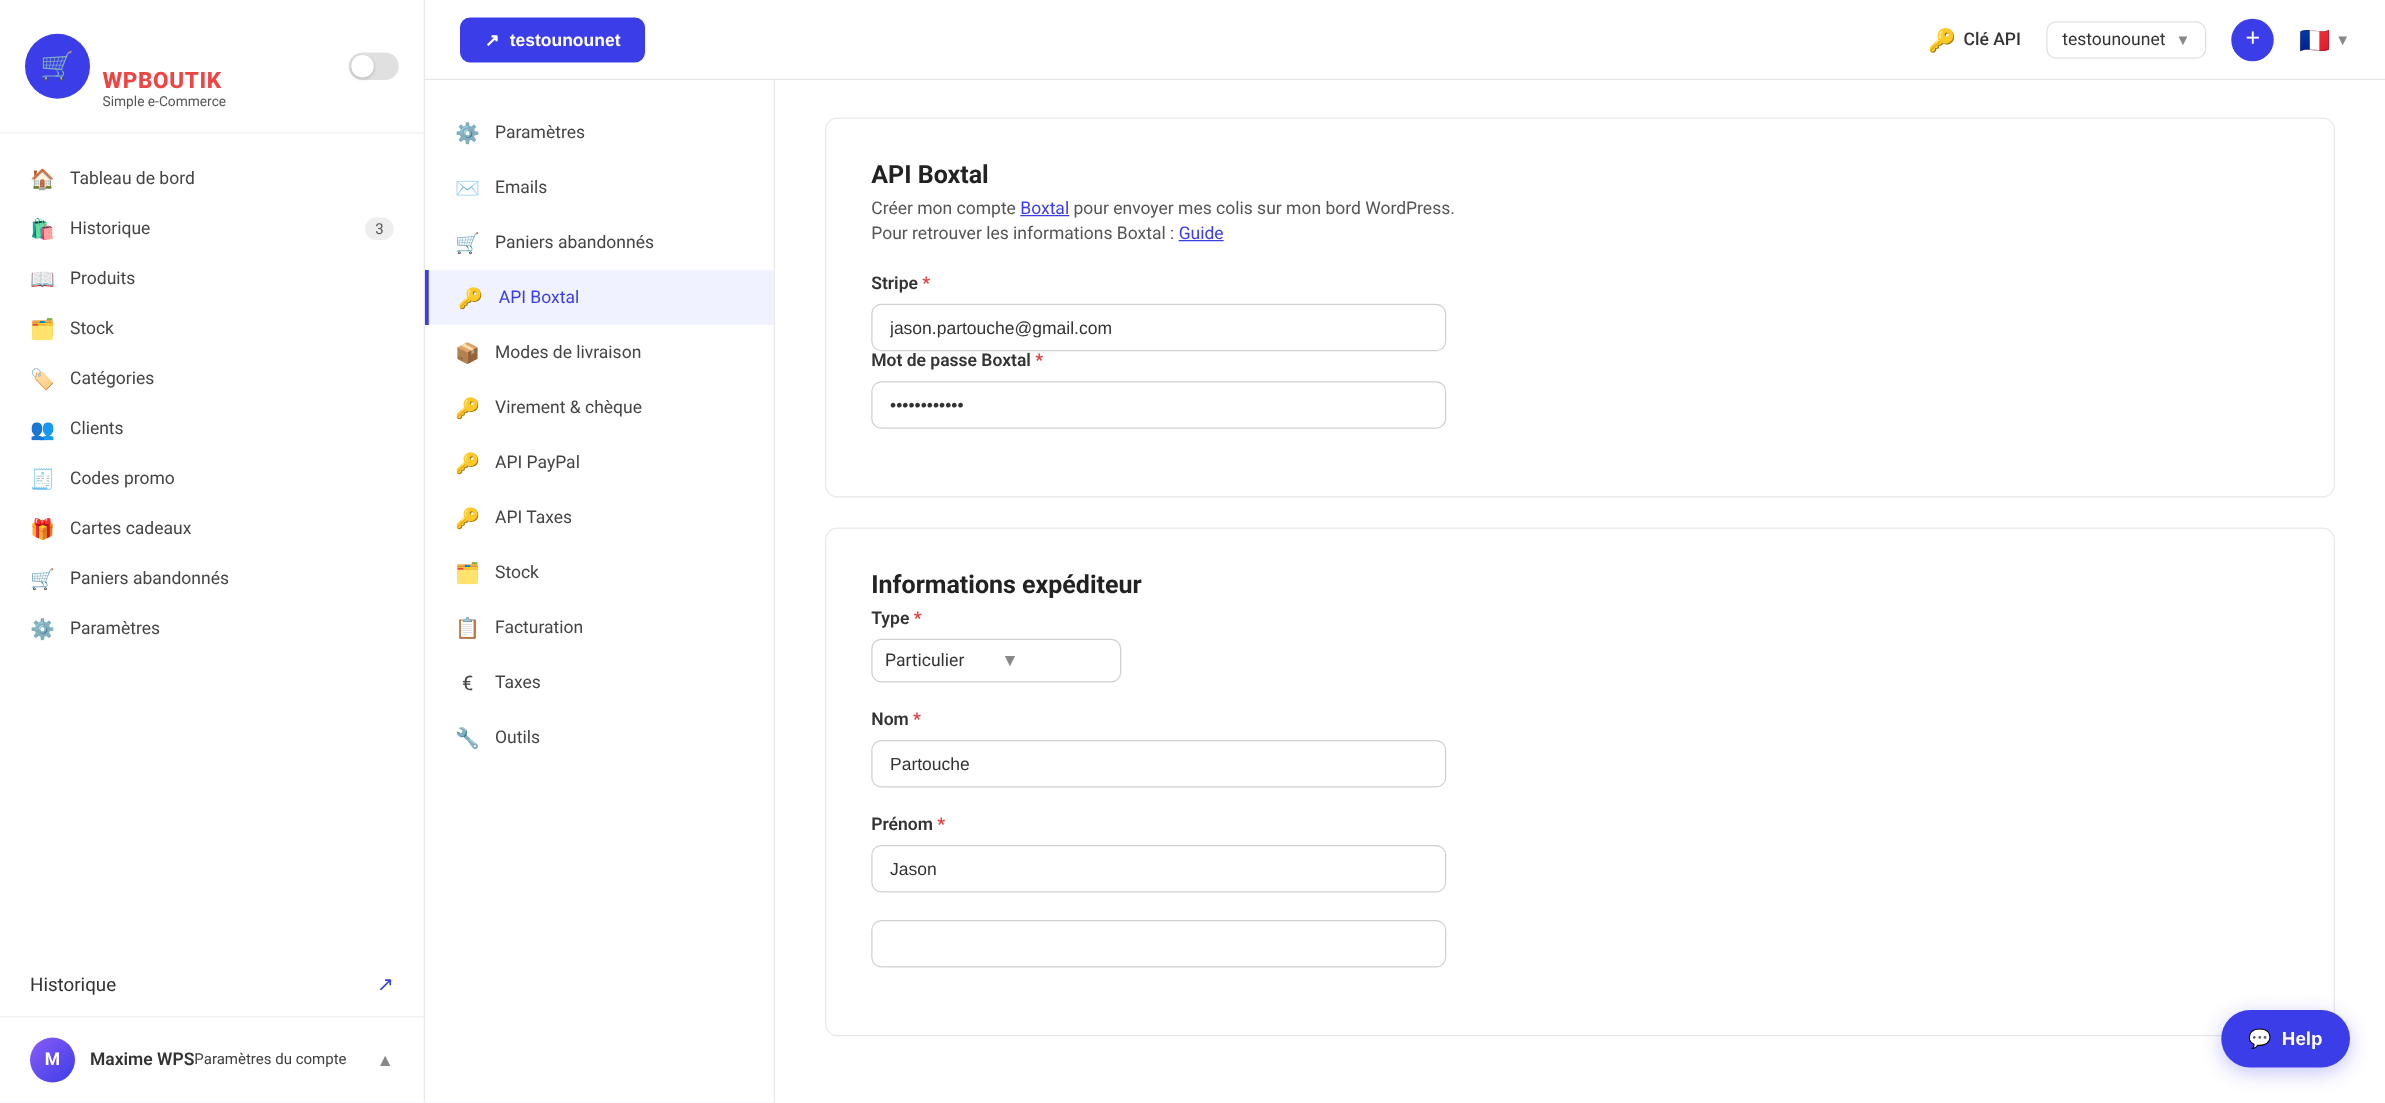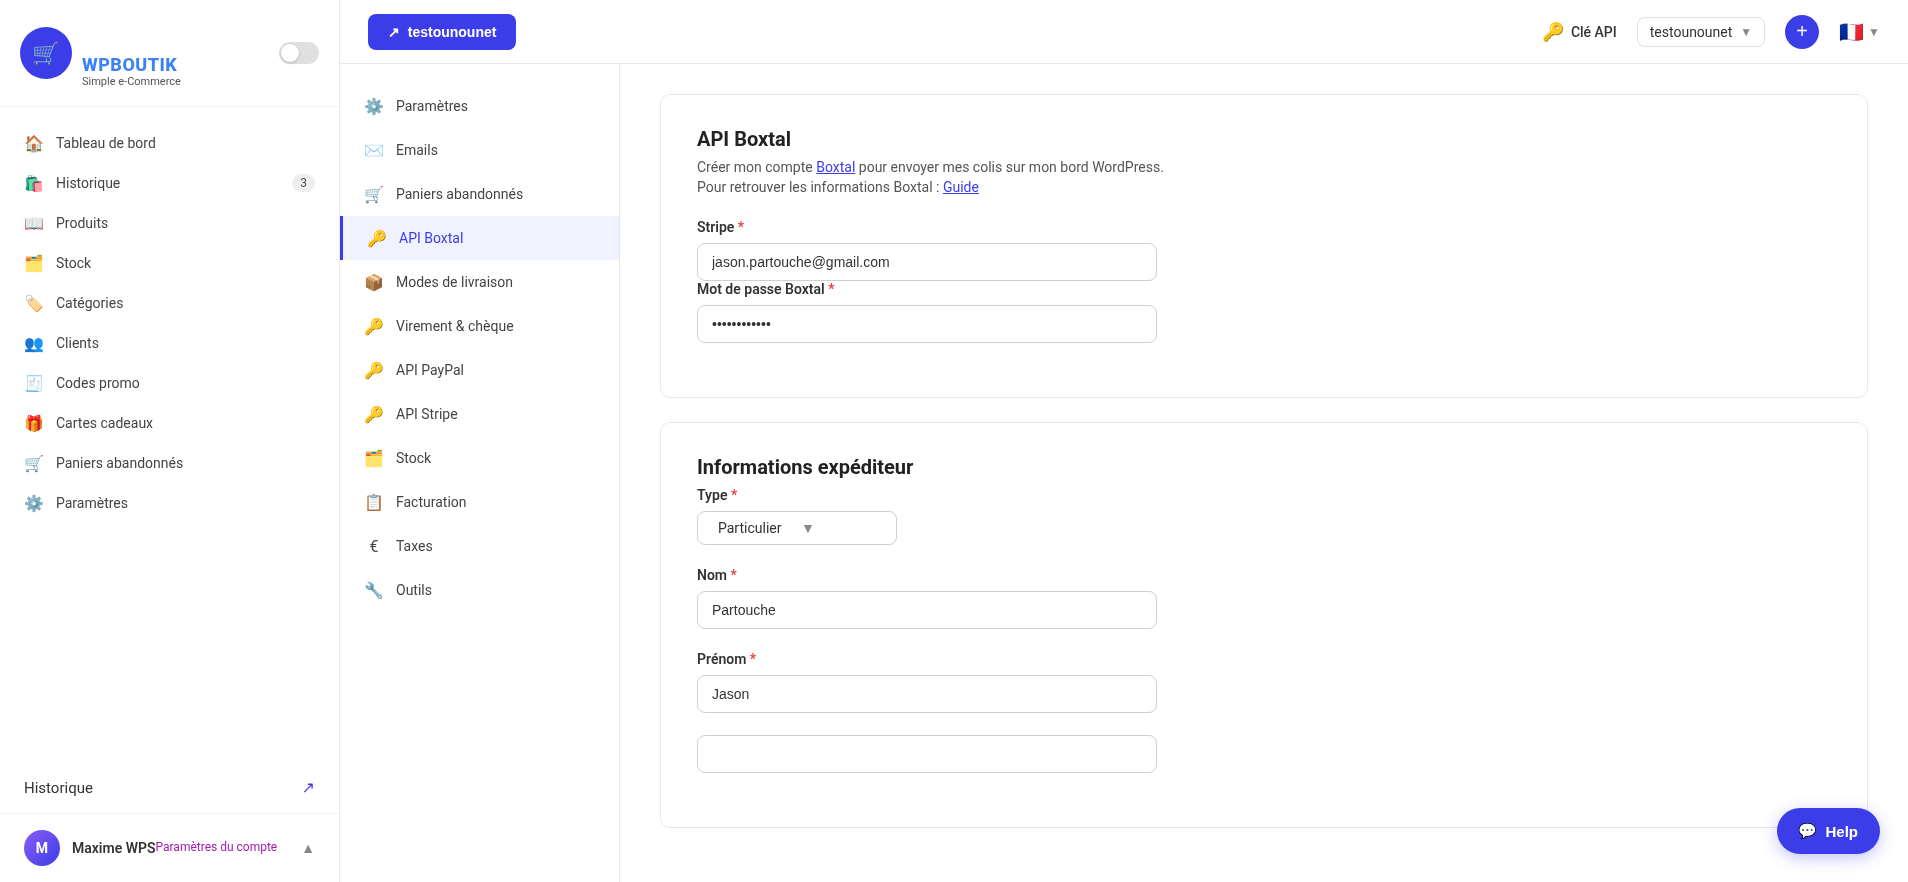--- a/index.html
+++ b/index.html
@@ -3,39 +3,39 @@
   <meta charset="utf-8">
   <style>
     * { box-sizing: border-box; margin: 0; padding: 0; }
     body { font-family: -apple-system, BlinkMacSystemFont, 'Segoe UI', Roboto, sans-serif; background: #f5f6fa; display: flex; height: 882px; overflow: hidden; font-size: 14px; color: #333; }
 
     
     .sidebar { width: 340px; min-width: 340px; background: #fff; border-right: 1px solid #e8e8e8; display: flex; flex-direction: column; height: 100%; }
     .sidebar-logo { padding: 18px 20px; display: flex; align-items: center; gap: 10px; border-bottom: 1px solid #f0f0f0; }
     .logo-icon { width: 52px; height: 52px; background: #3b3de8; border-radius: 50%; display: flex; align-items: center; justify-content: center; color: #fff; font-size: 22px; }
     .logo-text { display: flex; flex-direction: column; }
-    .logo-title { color: #3b82f6; font-weight: 800; font-size: 18px; letter-spacing: 0.5px; margin-top: 36px; }
+    .logo-title { color: #ef4444; font-weight: 800; font-size: 18px; letter-spacing: 0.5px; margin-top: 36px; }
     .logo-subtitle { color: #555; font-size: 11px; }
     .toggle-btn { margin-left: auto; background: #e0e0e0; border: none; border-radius: 20px; width: 40px; height: 22px; cursor: pointer; position: relative; }
     .toggle-btn::after { content: ''; width: 18px; height: 18px; background: #fff; border-radius: 50%; position: absolute; top: 2px; left: 2px; box-shadow: 0 1px 3px rgba(0,0,0,0.2); }
 
     .sidebar-nav { padding: 16px 0; flex: 1; overflow-y: auto; }
     .nav-item { display: flex; align-items: center; gap: 12px; padding: 10px 24px; cursor: pointer; color: #444; font-size: 14px; transition: background 0.15s; }
     .nav-item .nav-icon { width: 20px; height: 20px; display: flex; align-items: center; justify-content: center; color: #666; font-size: 16px; flex-shrink: 0; }
     .nav-badge { margin-left: auto; background: #eee; color: #555; border-radius: 12px; padding: 2px 8px; font-size: 12px; }
 
     .sidebar-historique { padding: 16px 24px; display: flex; align-items: flex-end; justify-content: space-between; gap: 20px; }
     .sidebar-historique-label { font-size: 15px; color: #333; }
     .ext-icon { color: #3b3de8; font-size: 16px; cursor: pointer; }
 
     .sidebar-footer { padding: 16px 24px; border-top: 1px solid #f0f0f0; display: flex; align-items: center; gap: 12px; }
     .avatar { width: 36px; height: 36px; border-radius: 50%; background: linear-gradient(135deg, #8b5cf6, #3b3de8); display: flex; align-items: center; justify-content: center; color: #fff; font-weight: 700; font-size: 14px; flex-shrink: 0; }
     .footer-info { display: flex; flex-direction: row; }
     .footer-name { font-weight: 600; font-size: 14px; color: #333; }
-    .footer-role { font-size: 12px; color: #a21caf; text-align: center; }
+    .footer-role { font-size: 12px; color: #404040; text-align: center; }
     .footer-chevron { margin-left: auto; color: #888; font-size: 14px; cursor: pointer; }
 
     
     .main { flex: 1; display: flex; flex-direction: column; overflow: hidden; }
 
     
     .topbar { background: #fff; border-bottom: 1px solid #e8e8e8; padding: 12px 28px; display: flex; align-items: center; gap: 20px; height: 64px; }
     .topbar-site-btn { background: #3b3de8; color: #fff; border: none; border-radius: 8px; padding: 10px 20px; font-size: 14px; font-weight: 600; cursor: pointer; display: flex; align-items: center; gap: 8px; }
     .topbar-site-btn .ext-icon-btn { font-size: 14px; }
     .topbar-spacer { flex: 1; }
@@ -63,21 +63,21 @@
     .section-card { background: #fff; border: 1px solid #e8e8e8; border-radius: 10px; padding: 32px 36px; margin-bottom: 24px; }
     .section-title { font-size: 20px; font-weight: 700; color: #222; margin-bottom: 8px; }
     .section-desc { font-size: 14px; color: #555; margin-bottom: 4px; }
     .section-desc a { color: #3b3de8; text-decoration: underline; cursor: pointer; }
 
     .form-field { margin-bottom: 22px; }
     .form-label { font-size: 14px; font-weight: 600; color: #333; margin-bottom: 8px; display: block; }
     .form-label .required { color: #e53e3e; }
     .form-input { width: 100%; max-width: 460px; border: 1px solid #d0d0d0; border-radius: 8px; padding: 10px 14px; font-size: 14px; color: #333; outline: none; background: #fff; }
 
-    .form-select-wrap { display: flex; align-items: center; border: 1px solid #d0d0d0; border-radius: 8px; padding: 8px 20px; max-width: 200px; cursor: pointer; background: #fff; gap: 8px; }
+    .form-select-wrap { display: flex; align-items: center; border: 1px solid #d0d0d0; border-radius: 8px; padding: 8px 10px; max-width: 200px; cursor: pointer; background: #fff; gap: 8px; }
     .form-select-wrap span { font-size: 14px; color: #333; flex: 1; }
     .form-select-wrap .chevron { color: #888; font-size: 14px; }
 
     .help-btn { position: fixed; bottom: 28px; right: 28px; background: #3b3de8; color: #fff; border: none; border-radius: 30px; padding: 14px 22px; font-size: 15px; font-weight: 600; cursor: pointer; display: flex; align-items: center; gap: 8px; box-shadow: 0 4px 16px rgba(59,61,232,0.3); }
   </style>
 </head>
 <body>
 
 <div class="sidebar">
   <div class="sidebar-logo">
@@ -212,21 +212,21 @@
         <div class="settings-item">
       <span class="s-icon">🔑</span>
       <span>Virement &amp; chèque</span>
     </div>
         <div class="settings-item">
       <span class="s-icon">🔑</span>
       <span>API PayPal</span>
     </div>
         <div class="settings-item">
       <span class="s-icon">🔑</span>
-      <span>API Stripe</span>
+      <span>API Taxes</span>
     </div>
         <div class="settings-item">
       <span class="s-icon">🗂️</span>
       <span>Stock</span>
     </div>
         <div class="settings-item">
       <span class="s-icon">📋</span>
       <span>Facturation</span>
     </div>
         <div class="settings-item">

